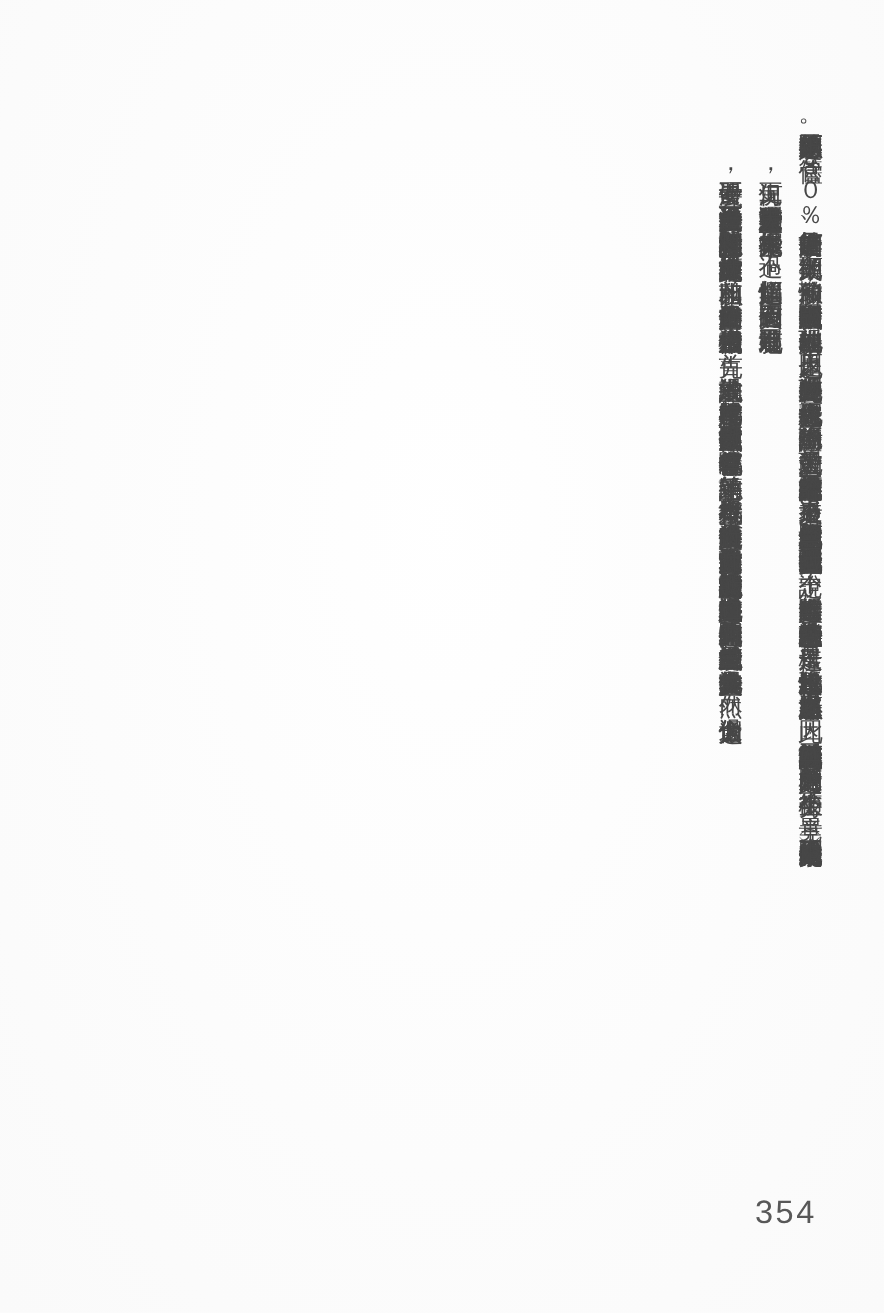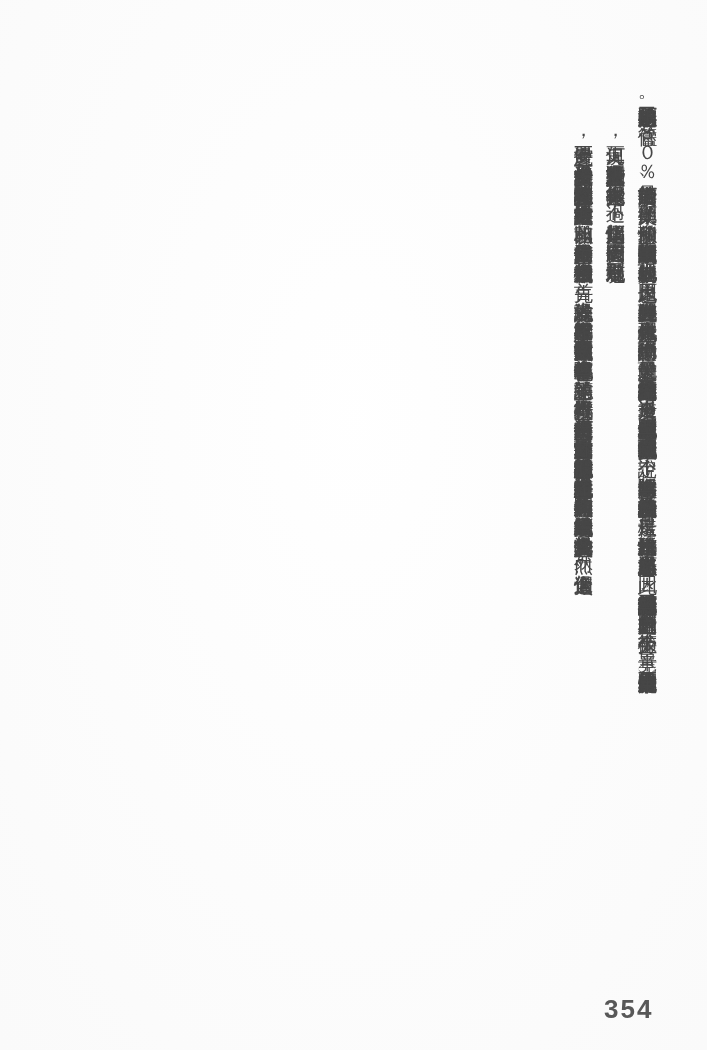--- a/index.html
+++ b/index.html
@@ -41,23 +41,23 @@
   .indent {
     text-indent: 2em;
   }
   .section-gap {
     
     margin-block-start: 32px;
   }
   .page-number {
     position: absolute;
     left: 604px;
-    top: 994px;
+    top: 954px;
     font-family: "Liberation Sans", "DejaVu Sans", sans-serif;
-    font-weight: bold;
+    font-weight: normal;
     font-size: 26px;
     letter-spacing: 2px;
     color: #585858;
   }
 </style>
 </head>
 <body>
 
 <div class="page">
 

